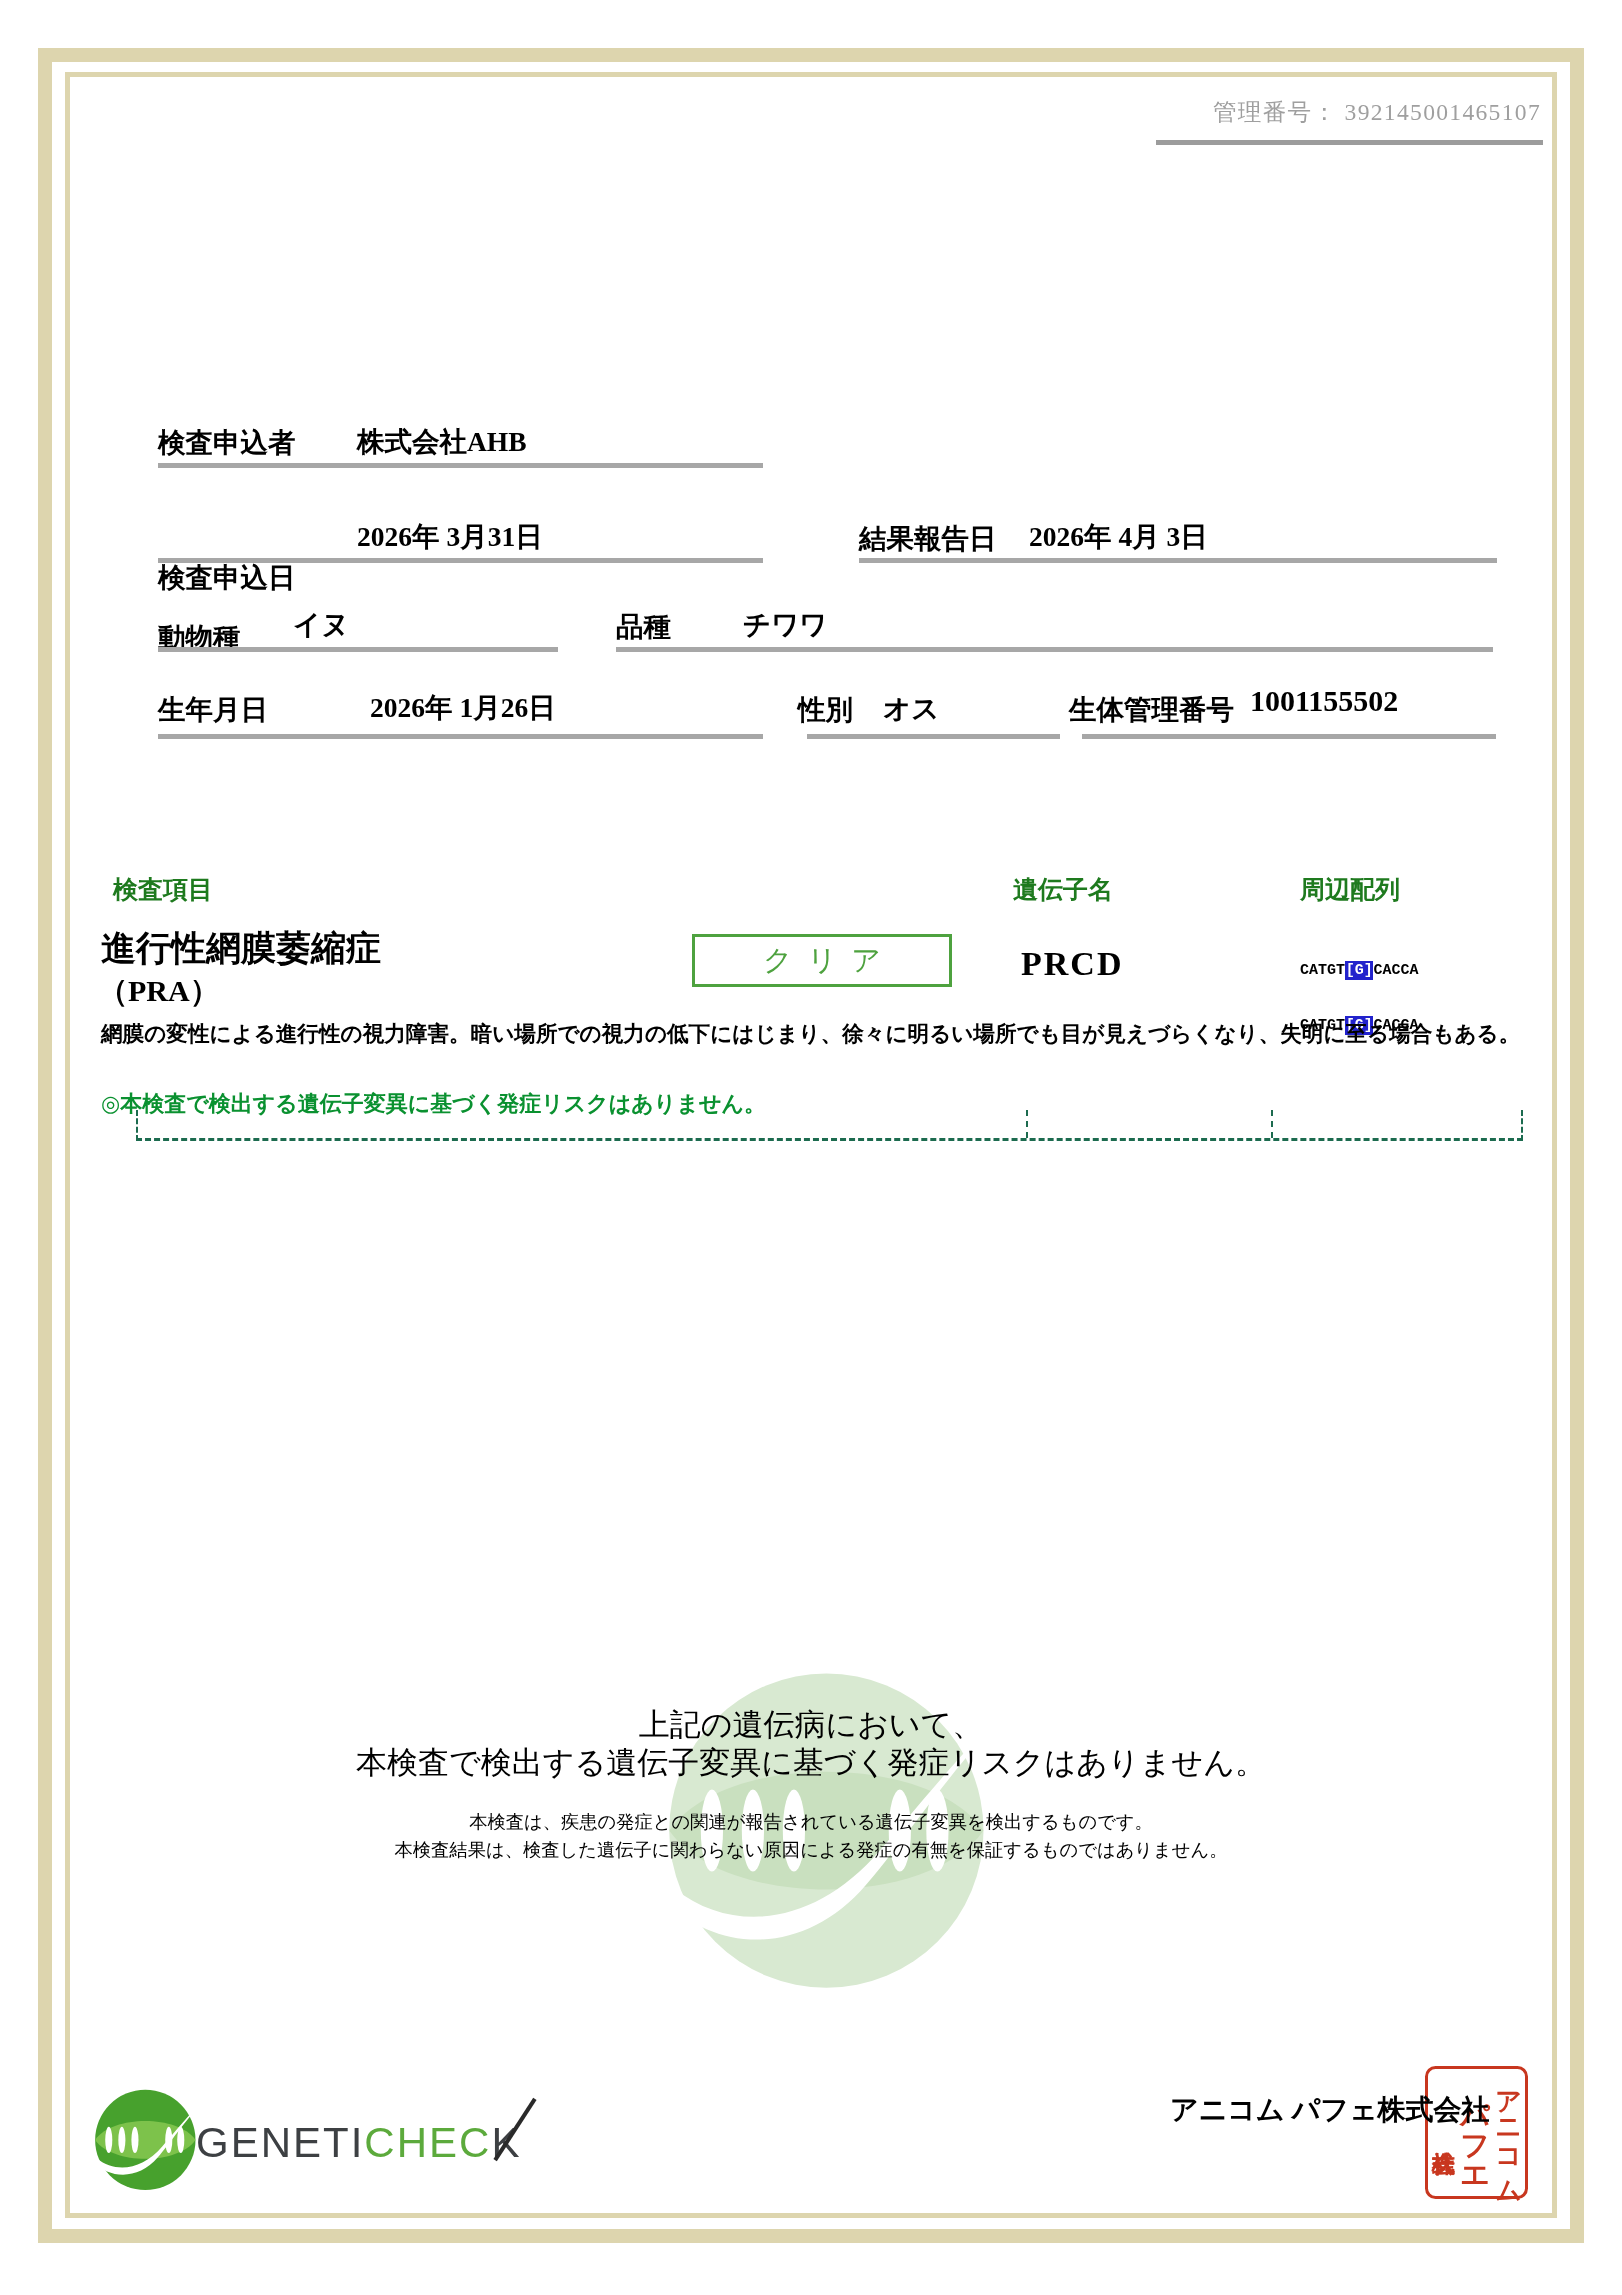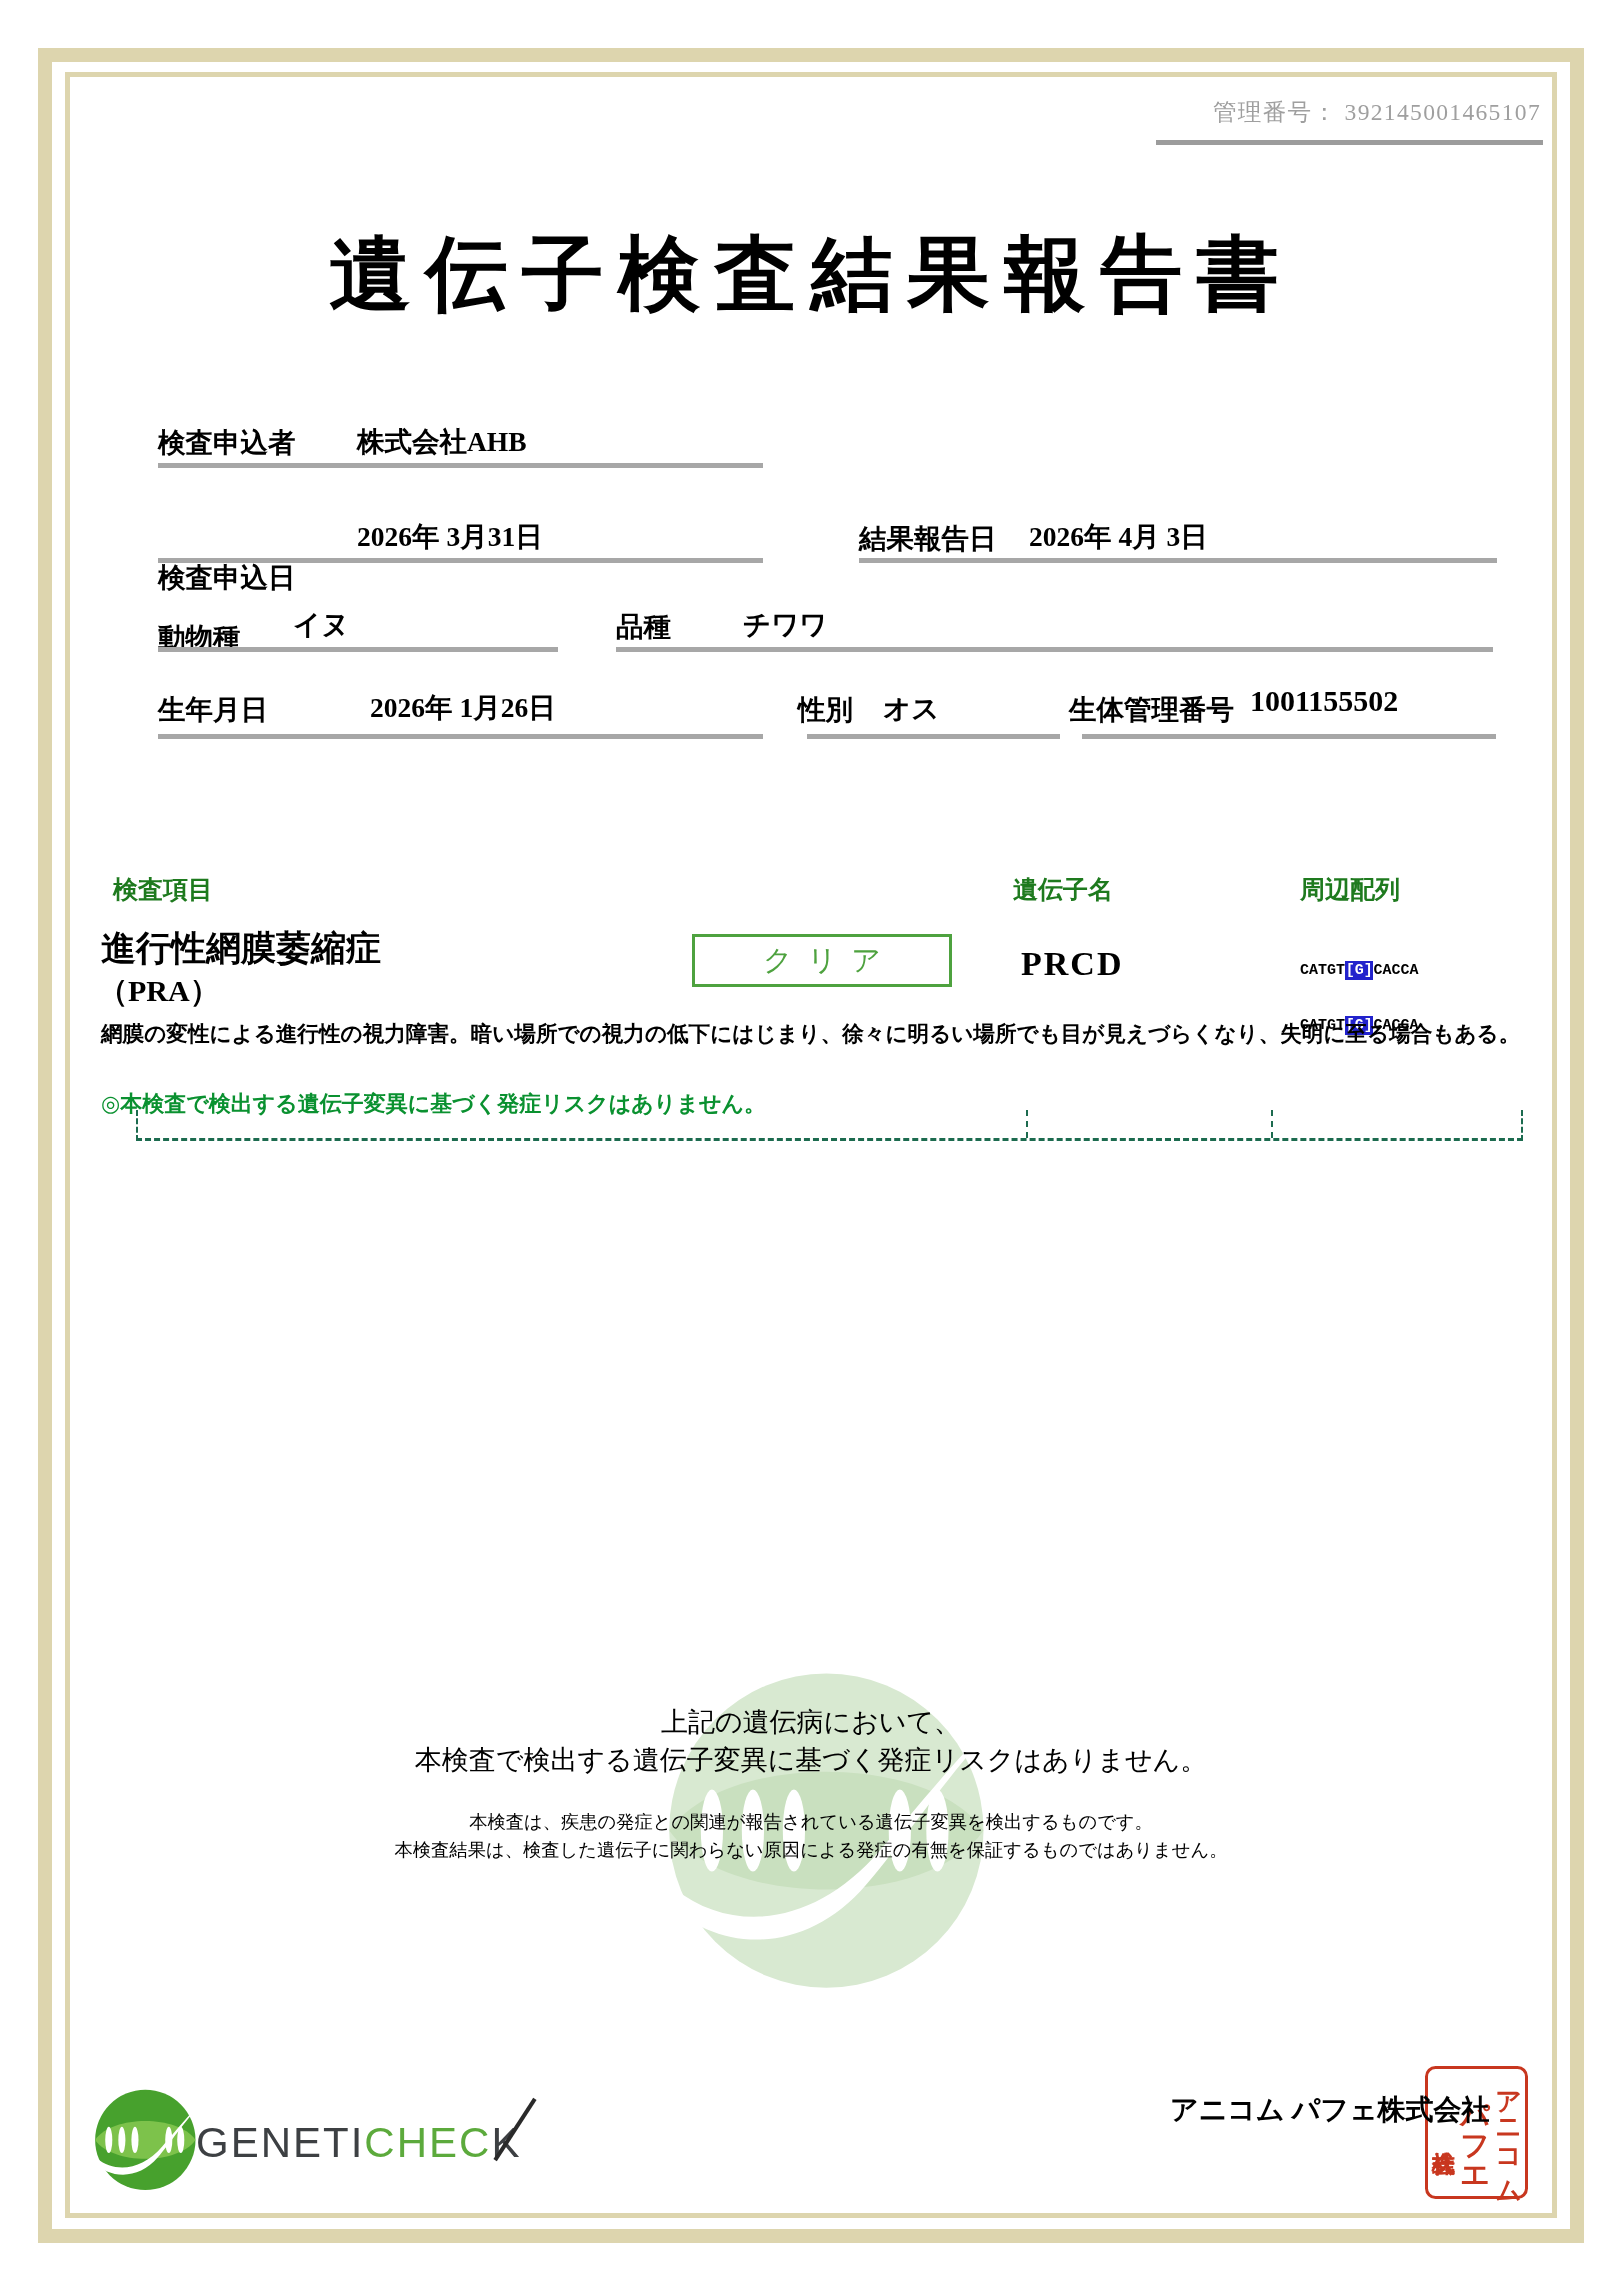--- a/index.html
+++ b/index.html
@@ -33,21 +33,21 @@
   .desc{font-size:21.6px;font-weight:bold;white-space:nowrap;}
   .risk-note{font-size:22px;font-weight:bold;color:var(--green-note,#0a9130);white-space:nowrap;}
   
   .dash-table{left:136px;top:1110px;width:1383px;height:27.5px;
               border-left:2px dashed var(--dash-green,#1c6b4f);
               border-right:2px dashed var(--dash-green,#1c6b4f);
               border-bottom:3.3px dashed var(--dash-green,#1c6b4f);}
   .dash-v{position:absolute;top:0;height:27.5px;width:0;border-left:2px dashed var(--dash-green,#1c6b4f);}
   
   .sum-line{left:0;right:0;text-align:center;font-family:"Liberation Sans","DejaVu Sans",sans-serif;white-space:nowrap;}
-  .sum-big{font-size:27px;}
+  .sum-big{font-size:31px;}
   .sum-small{font-size:18.3px;}
   
   .brand{left:196px;top:2119px;font-family:"Liberation Sans","DejaVu Sans",sans-serif;
          font-size:42px;font-weight:300;letter-spacing:2px;white-space:nowrap;}
   .brand-dark{color:var(--brand-dark,#3d4043);}
   .brand-green{color:var(--brand-green,#5caa3c);}
   .brand-k{position:relative;display:inline-block;color:var(--brand-dark,#3d4043);}
   .k-stroke{position:absolute;width:3.9px;background:#2a2a2a;}
   .k-long{height:73px;left:22px;top:-26px;transform:rotate(33deg);}
   .company{left:1170px;top:2091px;font-size:28px;font-weight:bold;white-space:nowrap;z-index:3;}
@@ -67,21 +67,20 @@
 
   <div class="frame-outer"></div>
   <div class="frame-inner"></div>
 
   <div class="abs mgmt">
     <span>管理番号：</span>
     <span>392145001465107</span>
   </div>
   <div class="abs mgmt-bar"></div>
 
-  <div class="abs doc-title">遺伝子検査結果報告書</div>
 
   <div class="abs flabel" style="left:158px;top:425px;">検査申込者</div>
   <div class="abs fvalue" style="left:357px;top:424px;">株式会社AHB</div>
   <div class="abs uline" style="left:158px;top:463px;width:605px;"></div>
 
   <div class="abs flabel" style="left:158px;top:521px;margin-top:39px;">検査申込日</div>
   <div class="abs fvalue" style="left:357px;top:519px;">2026年 3月31日</div>
   <div class="abs uline" style="left:158px;top:558px;width:605px;"></div>
   <div class="abs flabel" style="left:859px;top:521px;">結果報告日</div>
   <div class="abs fvalue" style="left:1029px;top:519px;">2026年 4月 3日</div>

